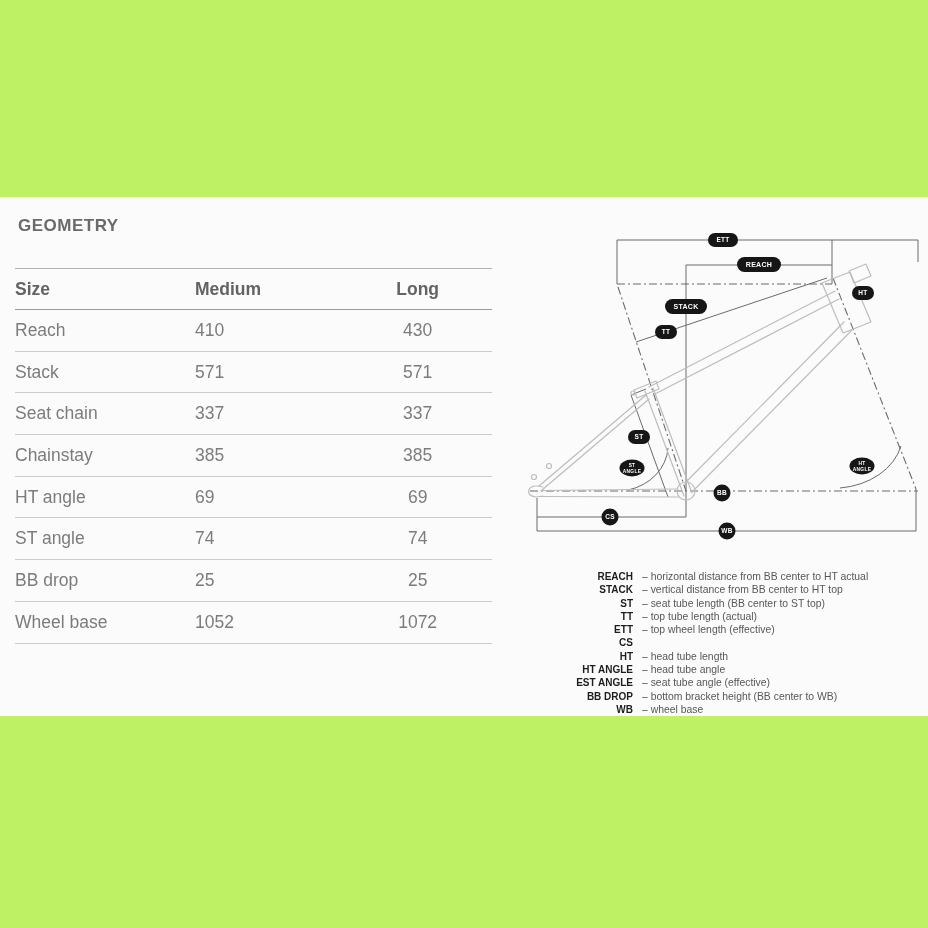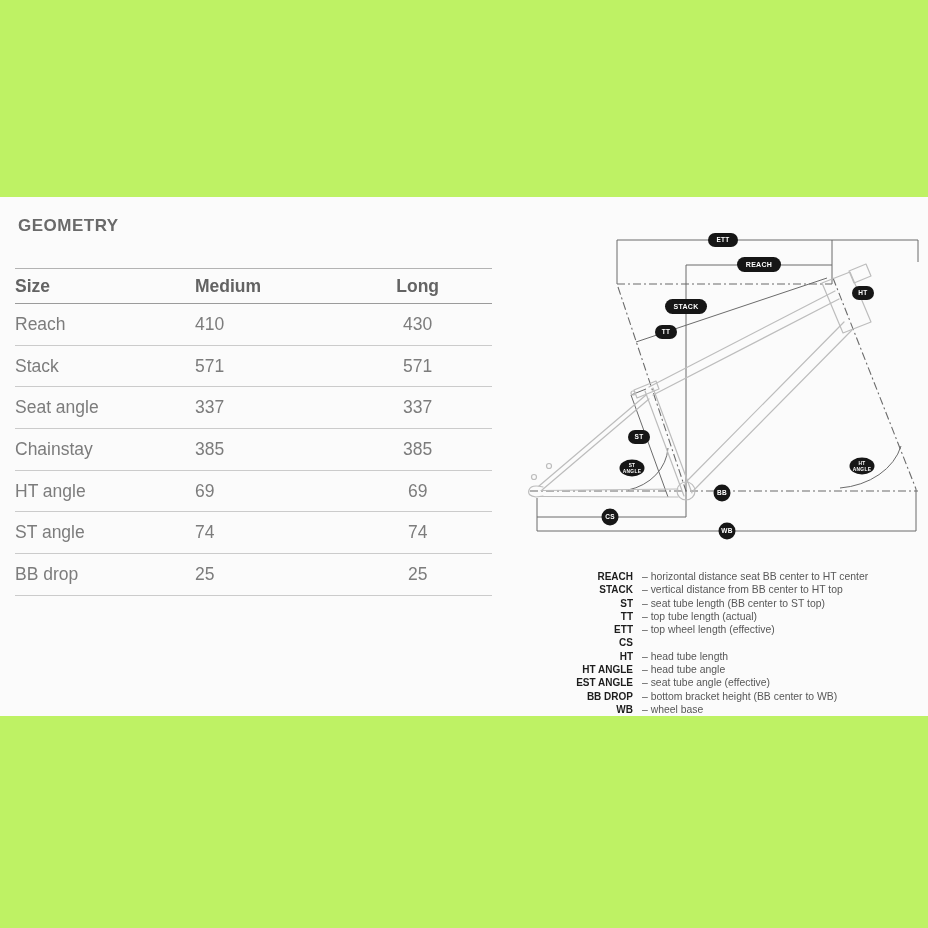--- a/index.html
+++ b/index.html
@@ -7,21 +7,21 @@
           font-family:"Liberation Sans",sans-serif;}
   #band{position:absolute;left:0;top:197px;width:928px;height:519px;background:#fbfbfb;}
   
   #title{position:absolute;left:18px;top:216px;font-size:17px;font-weight:bold;
          letter-spacing:.5px;color:#6a6a6a;}
   
   #geo-table{position:absolute;left:15px;top:268px;width:477px;border-collapse:collapse;
              font-size:17.5px;}
   #geo-table th{font-weight:bold;color:#636363;}
   #geo-table td{color:#7c7c7c;font-weight:normal;}
-  #geo-table thead tr{height:35px;}
+  #geo-table thead tr{height:41px;}
   #geo-table tbody tr{height:41.7px;}
   #geo-table thead th{border-top:1px solid #b3b3b3;border-bottom:1px solid #9b9b9b;}
   #geo-table tbody td{border-bottom:1px solid #cbcbcb;}
   #geo-table th, #geo-table td{padding:0;vertical-align:middle;}
   .col-label{width:190px;text-align:left;}
   .col-med{width:185px;text-align:left;}
   .col-long{width:102px;text-align:center;padding-right:26px !important;margin-top:20px;}
   
   #diagram{position:absolute;left:515px;top:228px;width:413px;height:317px;}
   .dim{stroke:#6b6b6b;stroke-width:1;fill:none;}
@@ -59,21 +59,21 @@
           <td class="col-label">Reach</td>
           <td class="col-med">410</td>
           <td class="col-long">430</td>
         </tr>
         <tr>
           <td class="col-label">Stack</td>
           <td class="col-med">571</td>
           <td class="col-long">571</td>
         </tr>
         <tr>
-          <td class="col-label">Seat angle</td>
+          <td class="col-label">Seat chain</td>
           <td class="col-med">337</td>
           <td class="col-long">337</td>
         </tr>
         <tr>
           <td class="col-label">Chainstay</td>
           <td class="col-med">385</td>
           <td class="col-long">385</td>
         </tr>
         <tr>
           <td class="col-label">HT angle</td>
@@ -82,20 +82,25 @@
         </tr>
         <tr>
           <td class="col-label">ST angle</td>
           <td class="col-med">74</td>
           <td class="col-long">74</td>
         </tr>
         <tr>
           <td class="col-label">BB drop</td>
           <td class="col-med">25</td>
           <td class="col-long">25</td>
+        </tr>
+        <tr>
+          <td class="col-label">Wheel base</td>
+          <td class="col-med">1052</td>
+          <td class="col-long">1072</td>
         </tr>
       </tbody>
   </table>
 
   <svg id="diagram" viewBox="515 228 413 317">
 
     <g>
       <line class="dashdot" x1="617" y1="284" x2="832" y2="284"></line>
       <line class="dashdot" x1="530" y1="491" x2="918" y2="491"></line>
       <line class="dashdot" x1="618" y1="287" x2="686" y2="491"></line>
@@ -183,21 +188,21 @@
     <g>
       <ellipse class="pill" cx="862" cy="466" rx="12.5" ry="8.5"></ellipse>
       <text class="pill-txt pt48" x="862" y="464.5">HT</text>
       <text class="pill-txt pt48" x="862" y="470.5">ANGLE</text>
     </g>
   </svg>
 
   <div id="legend">
       <div class="legend-row">
         <span class="legend-term">REACH</span>
-        <span class="legend-desc">– horizontal distance seat BB center to HT center</span>
+        <span class="legend-desc">– horizontal distance from BB center to HT actual</span>
       </div>
       <div class="legend-row">
         <span class="legend-term">STACK</span>
         <span class="legend-desc">– vertical distance from BB center to HT top</span>
       </div>
       <div class="legend-row">
         <span class="legend-term">ST</span>
         <span class="legend-desc">– seat tube length (BB center to ST top)</span>
       </div>
       <div class="legend-row">

